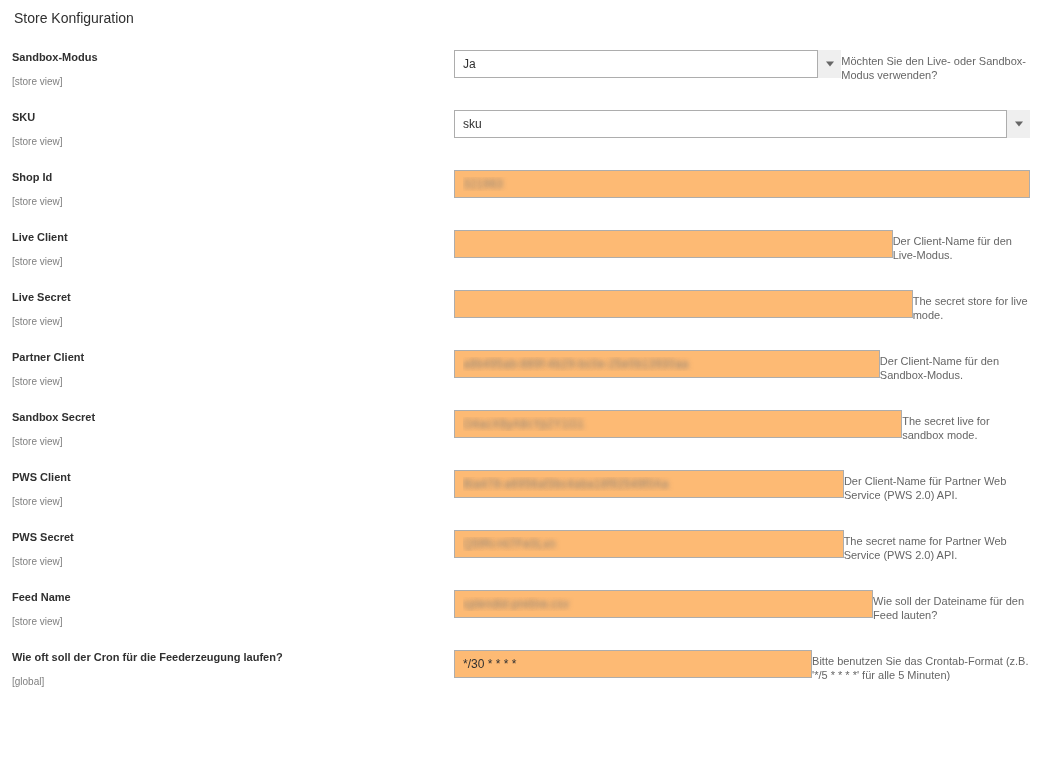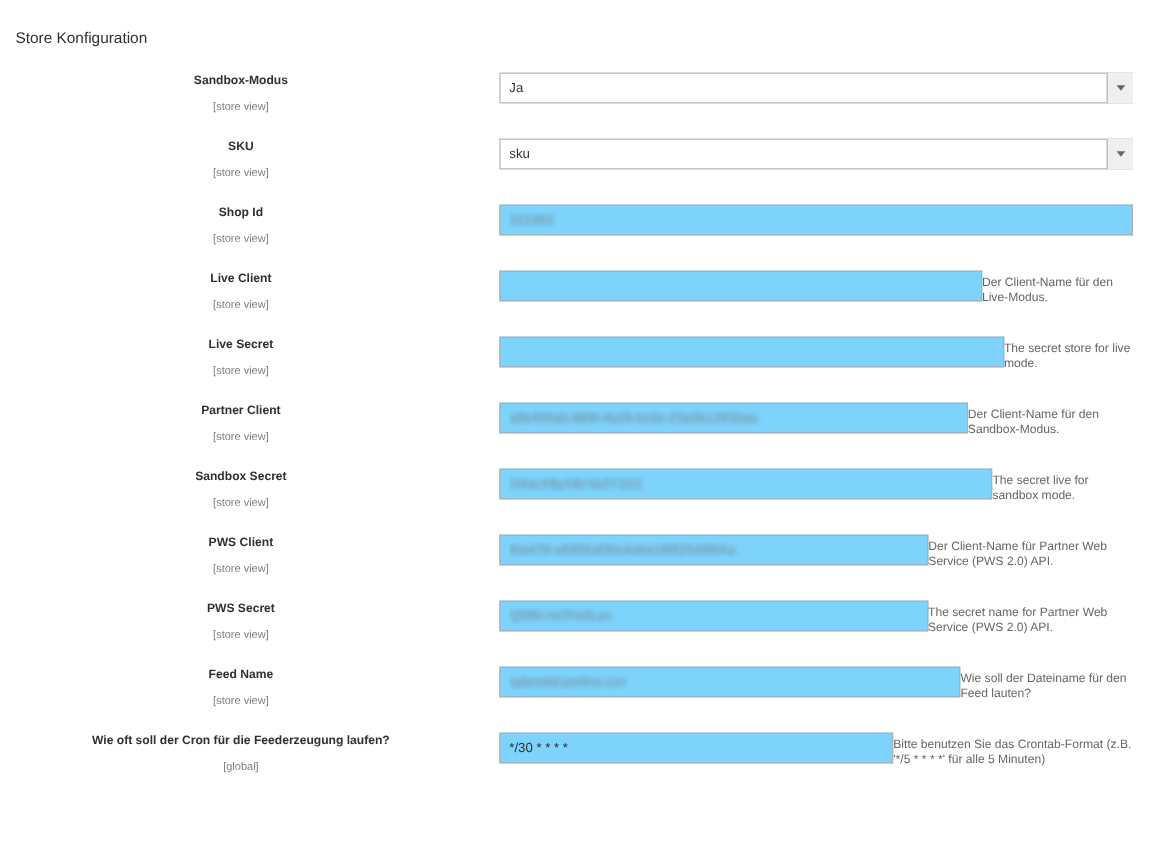--- a/index.html
+++ b/index.html
@@ -1,28 +1,28 @@
 <!DOCTYPE html>
 <html><head>
   <meta charset="utf-8">
   <style>
     * { box-sizing: border-box; margin: 0; padding: 0; }
     body { font-family: Arial, Helvetica, sans-serif; background: #fff; padding: 10px 12px; color: #333; width: 1047px; }
-    .section-title { font-size: 14px; color: #303030; font-weight: 400; margin-bottom: 20px; padding-left: 2px; margin-top: 16px; }
+    .section-title { font-size: 14px; color: #303030; font-weight: 400; margin-bottom: 20px; padding-left: 2px; }
     .form { padding-top: 4px; }
     .row { display: flex; align-items: flex-start; margin-bottom: 4px; }
-    .label-col { width: 442px; text-align: center; padding-right: 28px; padding-top: 0px; }
+    .label-col { width: 442px; text-align: left; padding-right: 28px; padding-top: 0px; }
     .label-main { font-size: 11px; font-weight: 700; color: #303030; line-height: 14px; display: block; }
     .label-scope { font-size: 10px; color: #808080; font-weight: 400; line-height: 12px; display: block; margin-top: 12px; }
     .field-col { width: 576px; display: flex; flex-direction: row; }
     .select-wrap { position: relative; width: 100%; }
     select.control { width: 100%; height: 28px; border: 1px solid #adadad; background: #fff; font-size: 12px; color: #303030; padding: 0 8px; appearance: none; -webkit-appearance: none; -moz-appearance: none; }
     .select-caret { position: absolute; right: 0; top: 0; width: 24px; height: 28px; background: #efefef; border-left: 1px solid #adadad; display: flex; align-items: center; justify-content: center; pointer-events: none; }
     .select-caret svg { width: 8px; height: 6px; }
-    input.control { width: 100%; height: 28px; border: 1px solid #adadad; background: #7dd3fc; font-size: 12px; color: #303030; padding: 0 8px; }
+    input.control { width: 100%; height: 28px; border: 1px solid #adadad; background: #fdba74; font-size: 12px; color: #303030; padding: 0 8px; }
     input.control.blur { color: transparent; text-shadow: 0 0 5px rgba(120,120,120,0.9); }
     .note { font-size: 11px; color: #666; margin-top: 4px; line-height: 14px; }
     .group-gap { height: 18px; }
   </style>
 </head>
 <body>
 
 <div class="section-title">Store Konfiguration</div>
 
 <div class="form">
@@ -36,20 +36,21 @@
       <div class="select-wrap">
         <select class="control">
           <option>Ja</option>
         </select>
         <div class="select-caret">
           <svg viewBox="0 0 10 6">
               <path d="M0 0 L5 6 L10 0 Z" fill="#666"></path>
             </svg>
         </div>
       </div>
+      <div class="note">Möchten Sie den Live- oder Sandbox-Modus verwenden?</div>
     </div>
   </div>
   <div class="group-gap"></div>
 
   <div class="row">
     <div class="label-col">
       <span class="label-main">SKU</span>
       <span class="label-scope">[store view]</span>
     </div>
     <div class="field-col">

